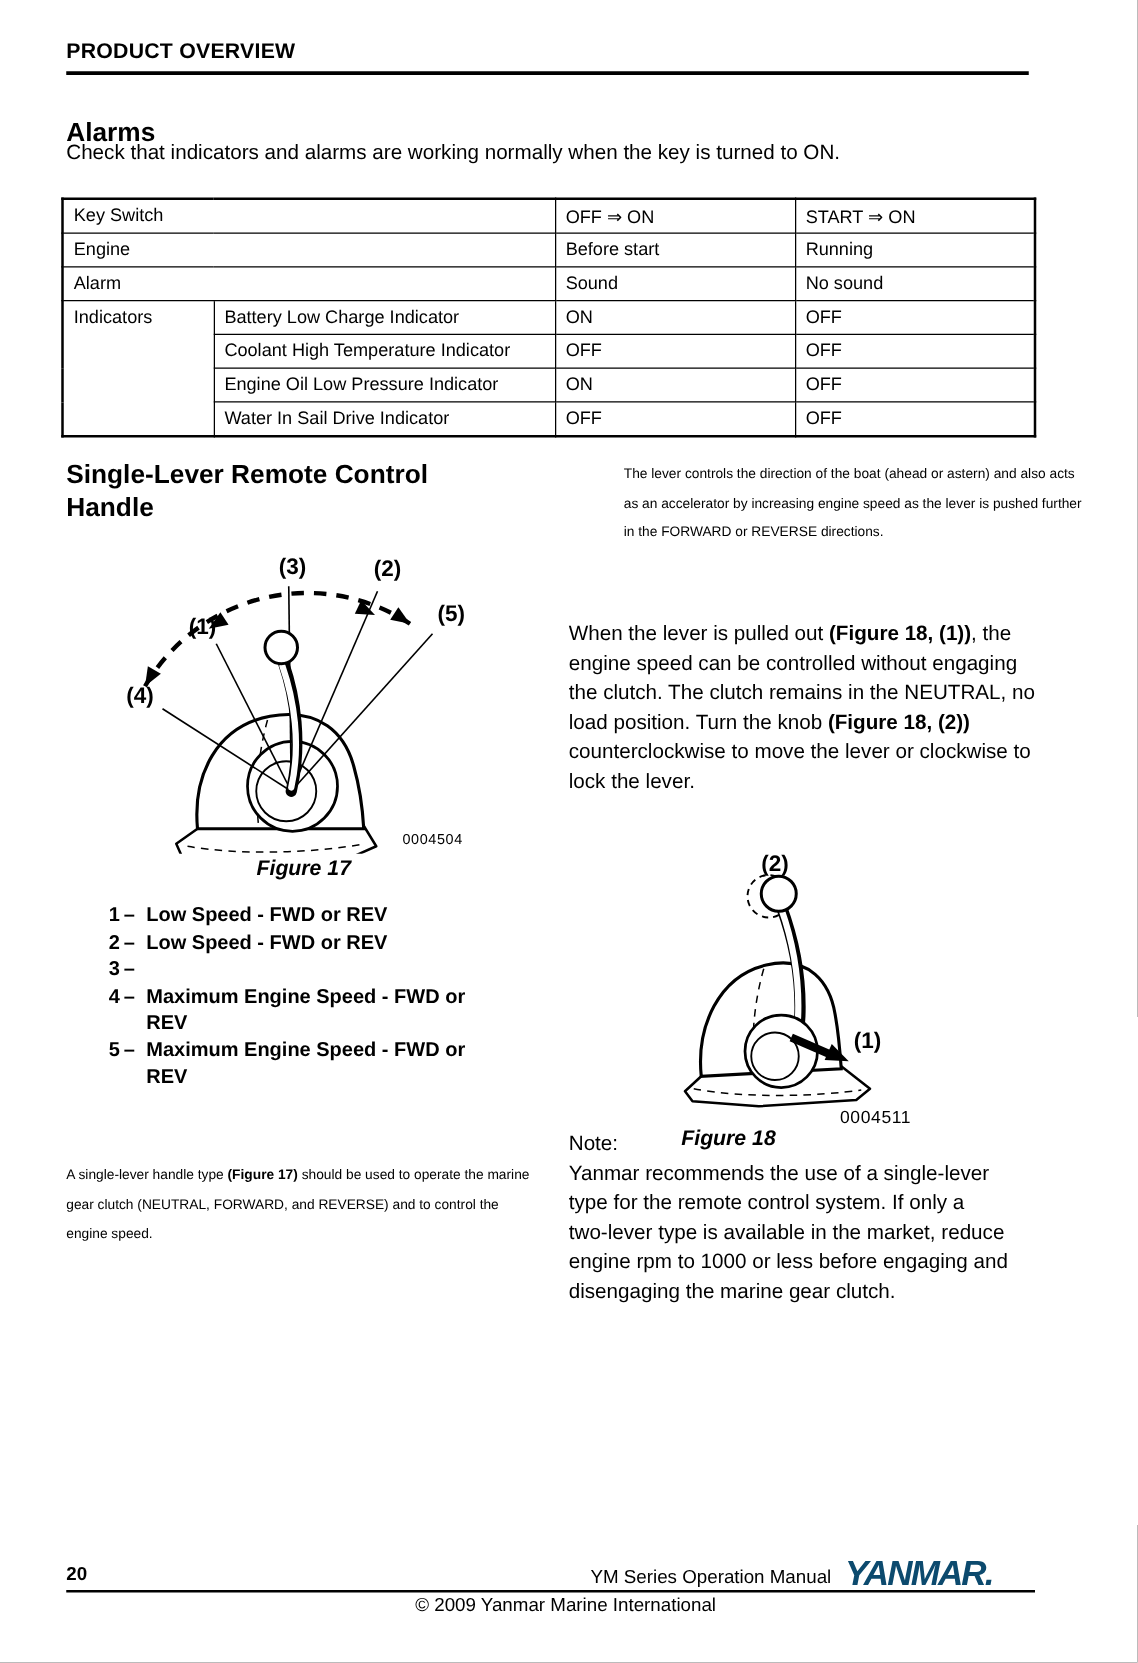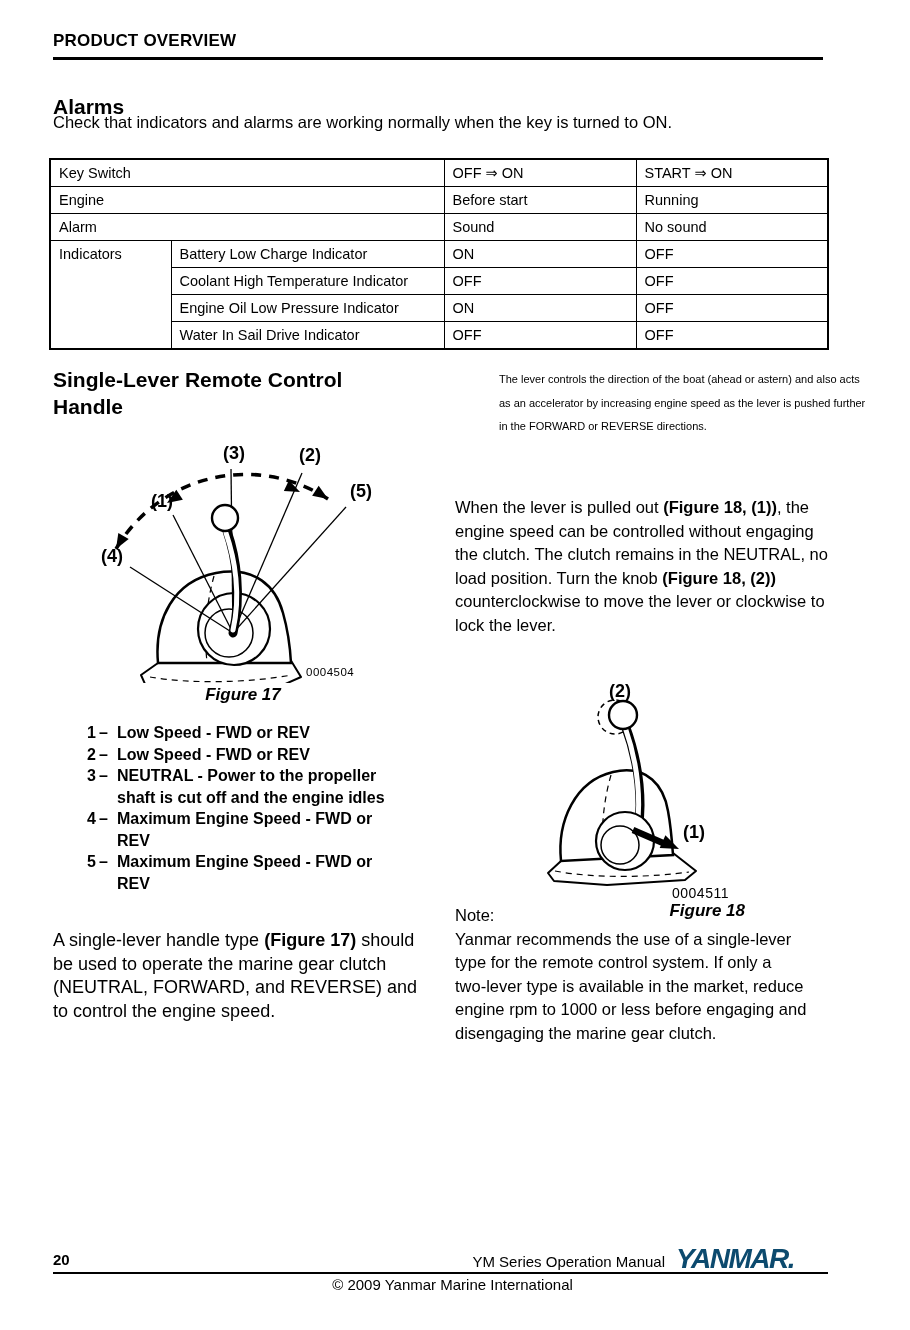--- a/index.html
+++ b/index.html
@@ -17,34 +17,34 @@
   #alarms-intro{left:53px;top:113px;font-size:16.5px;}
   
   #alarm-table{left:49px;top:158px;}
   table{border-collapse:collapse;font-size:14.5px;}
   td{border:1px solid #000;height:26px;padding:0 6px 0 8px;vertical-align:middle;}
   table{border:2px solid #000;}
   td.ind-head{vertical-align:top;padding-top:5px;}
   
   #sl-heading{left:53px;top:366px;width:340px;font-size:21px;font-weight:bold;line-height:27px;}
   #fig17{left:78px;top:437px;width:330px;height:275px;}
-  #fig17-code{left:228px;top:229px;font-size:11.5px;letter-spacing:.5px;}
+  #fig17-code{left:244px;top:229px;font-size:11.5px;letter-spacing:.5px;}
   #fig17-caption{left:0;top:248px;width:330px;text-align:center;font-size:17px;font-weight:bold;font-style:italic;}
   #legend{left:87px;top:722px;width:345px;font-size:16px;font-weight:bold;line-height:21.5px;}
   .legend-item{display:flex;}
   .legend-num{width:12px;flex:none;}
   .legend-dash{width:18px;flex:none;text-align:left;}
   .legend-text{flex:1;max-width:280px;}
-  #left-para{left:53px;top:929px;width:378px;font-size:18px;line-height:23.5px;}
+  #left-para{left:53px;top:929px;width:378px;font-size:11px;line-height:23.5px;}
   
   #right-para1{left:455px;top:368px;width:373px;font-size:11px;line-height:23.5px;margin-left:44px;}
   #right-para2{left:455px;top:496px;width:373px;font-size:16.5px;line-height:23.5px;}
   #fig18{left:545px;top:675px;width:260px;height:270px;}
   #fig18-code{left:127px;top:210px;font-size:14px;letter-spacing:.5px;}
-  #fig18-caption{left:0;top:226px;width:200px;text-align:right;font-size:17px;font-weight:bold;font-style:italic;}
+  #fig18-caption{left:0;top:226px;width:200px;text-align:left;font-size:17px;font-weight:bold;font-style:italic;}
   #note{left:455px;top:904px;width:352px;font-size:16.5px;line-height:23.5px;display:flex;flex-direction:column;}
   #note-label{width:52px;flex:none;}
   #note-text{flex:1;}
   
   #footer-page-num{left:53px;top:1251px;font-size:15px;font-weight:bold;}
   #footer-manual{right:245px;top:1253px;font-size:15px;text-align:center;}
   #footer-logo{left:676px;top:1243px;font-size:28px;font-weight:bold;font-style:italic;color:#0c4a6e;letter-spacing:-1.5px;}
   #footer-rule{left:53px;top:1272px;width:775px;height:2px;background:#000;}
   #footer-copy{left:65px;top:1276px;width:775px;text-align:center;font-size:15px;}
   b{font-weight:bold;}
@@ -157,21 +157,20 @@
         <span class="legend-text">Low Speed - FWD or REV</span>
     </div>
     <div class="legend-item">
       <span class="legend-num">2</span>
         <span class="legend-dash">–</span>
         <span class="legend-text">Low Speed - FWD or REV</span>
     </div>
     <div class="legend-item">
       <span class="legend-num">3</span>
         <span class="legend-dash">–</span>
-        <span class="legend-text">NEUTRAL - Power to the propeller shaft is cut off and the engine idles</span>
     </div>
     <div class="legend-item">
       <span class="legend-num">4</span>
         <span class="legend-dash">–</span>
         <span class="legend-text">Maximum Engine Speed - FWD or REV</span>
     </div>
     <div class="legend-item">
       <span class="legend-num">5</span>
         <span class="legend-dash">–</span>
         <span class="legend-text">Maximum Engine Speed - FWD or REV</span>

